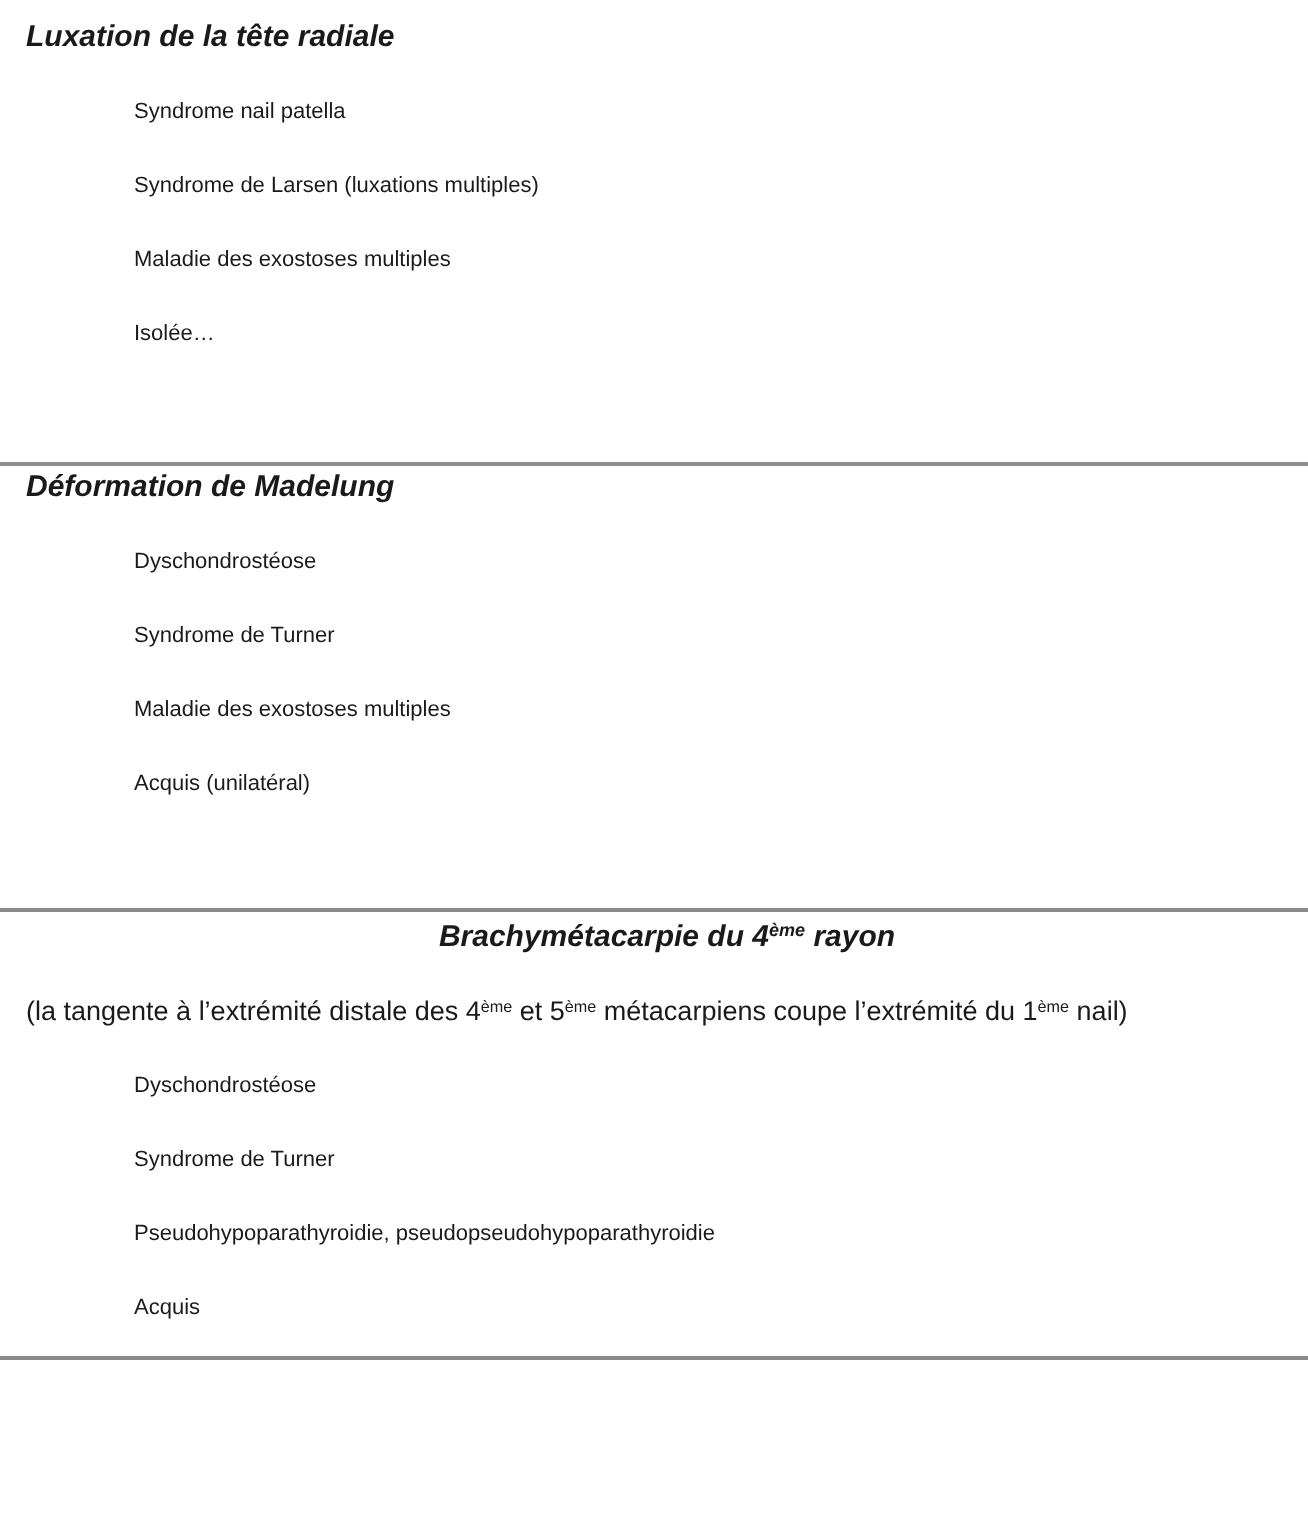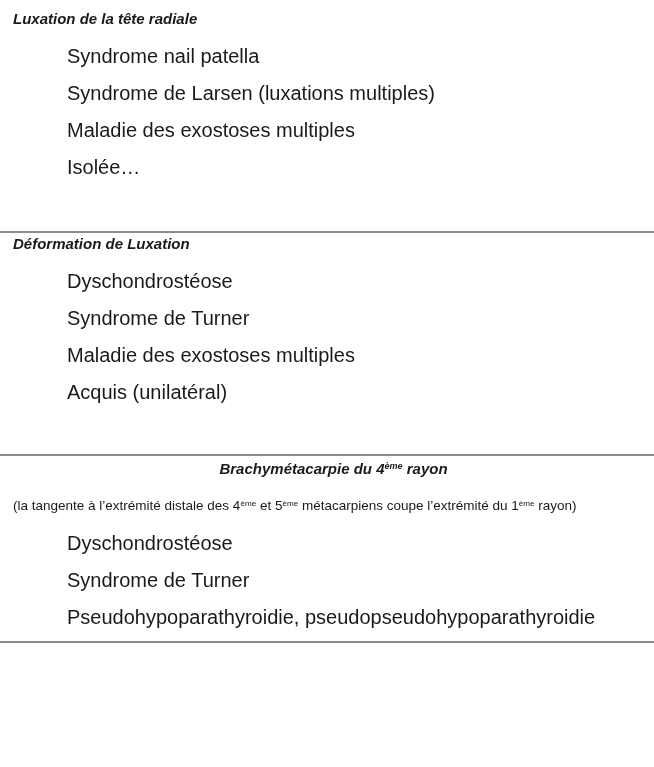--- a/index.html
+++ b/index.html
@@ -12,21 +12,21 @@
     color: #1a1a1a;
     padding: 10px 0 0 13px;
   }
   .heading {
     font-size: 15px;
     font-weight: 700;
     line-height: 18px;
     font-style: italic;
   }
   .item {
-    font-size: 20px;
+    font-size: 11px;
     font-weight: 400;
     line-height: 18px;
     margin-top: 19px;
     padding-left: 54px;
   }
   .note {
     font-size: 13.5px;
     font-weight: 400;
     line-height: 18px;
     margin-top: 19px;
@@ -60,32 +60,33 @@
     <h2 class="heading">Luxation de la tête radiale</h2>
     <p class="item">Syndrome nail patella</p>
     <p class="item">Syndrome de Larsen (luxations multiples)</p>
     <p class="item">Maladie des exostoses multiples</p>
     <p class="item">Isolée…</p>
   </section>
 
   <div class="divider mt-55"></div>
 
   <section>
-    <h2 class="heading mt-2">Déformation de Luxation</h2>
+    <h2 class="heading mt-2">Déformation de Madelung</h2>
     <p class="item">Dyschondrostéose</p>
     <p class="item">Syndrome de Turner</p>
     <p class="item">Maladie des exostoses multiples</p>
     <p class="item">Acquis (unilatéral)</p>
   </section>
 
   <div class="divider mt-53"></div>
 
   <section>
     <h2 class="heading mt-4"><span>Brachymétacarpie du 4</span><sup>ème</sup><span> rayon</span></h2>
-    <p class="note"><span>(la tangente à l’extrémité distale des 4</span><sup>ème</sup><span> et 5</span><sup>ème</sup><span> métacarpiens coupe l’extrémité du 1</span><sup>ème</sup><span> rayon)</span></p>
+    <p class="note"><span>(la tangente à l’extrémité distale des 4</span><sup>ème</sup><span> et 5</span><sup>ème</sup><span> métacarpiens coupe l’extrémité du 1</span><sup>ème</sup><span> nail)</span></p>
     <p class="item">Dyschondrostéose</p>
     <p class="item">Syndrome de Turner</p>
     <p class="item">Pseudohypoparathyroidie, pseudopseudohypoparathyroidie</p>
+    <p class="item">Acquis</p>
   </section>
 
   <div class="divider mt-15"></div>
 
 </div>
 
 </body></html>

